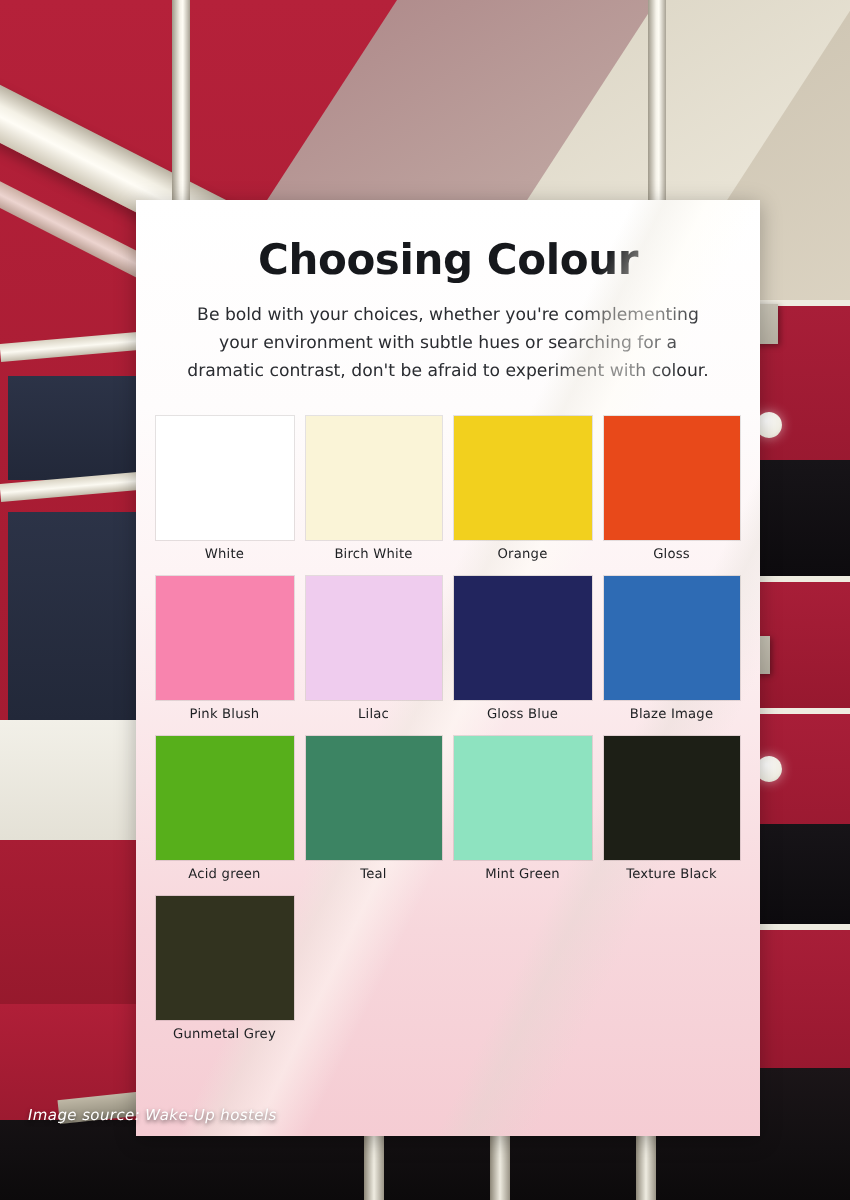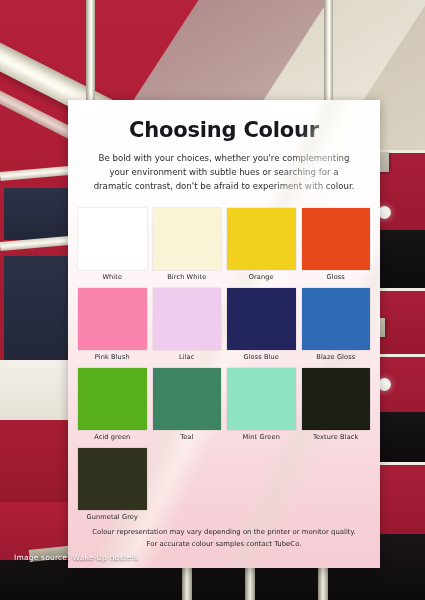--- a/index.html
+++ b/index.html
@@ -111,20 +111,21 @@
     position:absolute; width:16px; border-radius:4px;
     background:linear-gradient(90deg,#9c9687,#e7e3d6 45%,#b8b2a3);
   }
 
   
   #img-source{
     position:absolute; left:14px; top:553px;
     color:#fff; font-size:7.5px; letter-spacing:.2px;
     text-shadow:0 1px 2px rgba(0,0,0,.6);
     z-index:40;
+    font-style:italic;
   }
 
   
   #card{
     position:absolute; left:68px; top:72px; width:312px; height:468px;
     background:linear-gradient(180deg,
       #ffffff 0%, #fefcfc 22%, #fdf3f4 42%,
       #fae4e7 62%, #f7d7dc 78%, #f5ccd3 100%);
     box-shadow:0 2px 10px rgba(0,0,0,.28);
     z-index:20;
@@ -254,21 +255,21 @@
       <div class="swatch-cell">
         <div class="swatch-chip" style="background: rgb(239, 204, 238);"></div>
         <div class="swatch-label">Lilac</div>
       </div>
       <div class="swatch-cell">
         <div class="swatch-chip" style="background: rgb(34, 37, 94);"></div>
         <div class="swatch-label">Gloss Blue</div>
       </div>
       <div class="swatch-cell">
         <div class="swatch-chip" style="background: rgb(46, 107, 180);"></div>
-        <div class="swatch-label">Blaze Gloss</div>
+        <div class="swatch-label">Blaze Image</div>
       </div>
       <div class="swatch-cell">
         <div class="swatch-chip" style="background: rgb(87, 175, 27);"></div>
         <div class="swatch-label">Acid green</div>
       </div>
       <div class="swatch-cell">
         <div class="swatch-chip" style="background: rgb(60, 132, 99);"></div>
         <div class="swatch-label">Teal</div>
       </div>
       <div class="swatch-cell">
@@ -278,17 +279,13 @@
       <div class="swatch-cell">
         <div class="swatch-chip" style="background: rgb(29, 31, 22);"></div>
         <div class="swatch-label">Texture Black</div>
       </div>
       <div class="swatch-cell">
         <div class="swatch-chip" style="background: rgb(50, 51, 31);"></div>
         <div class="swatch-label">Gunmetal Grey</div>
       </div>
     </div>
 
-  <div id="card-footer">
-    <div>Colour representation may vary depending on the printer or monitor quality.</div>
-    <div>For accurate colour samples contact TubeCo.</div>
-  </div>
 </div>
 
 </body></html>

